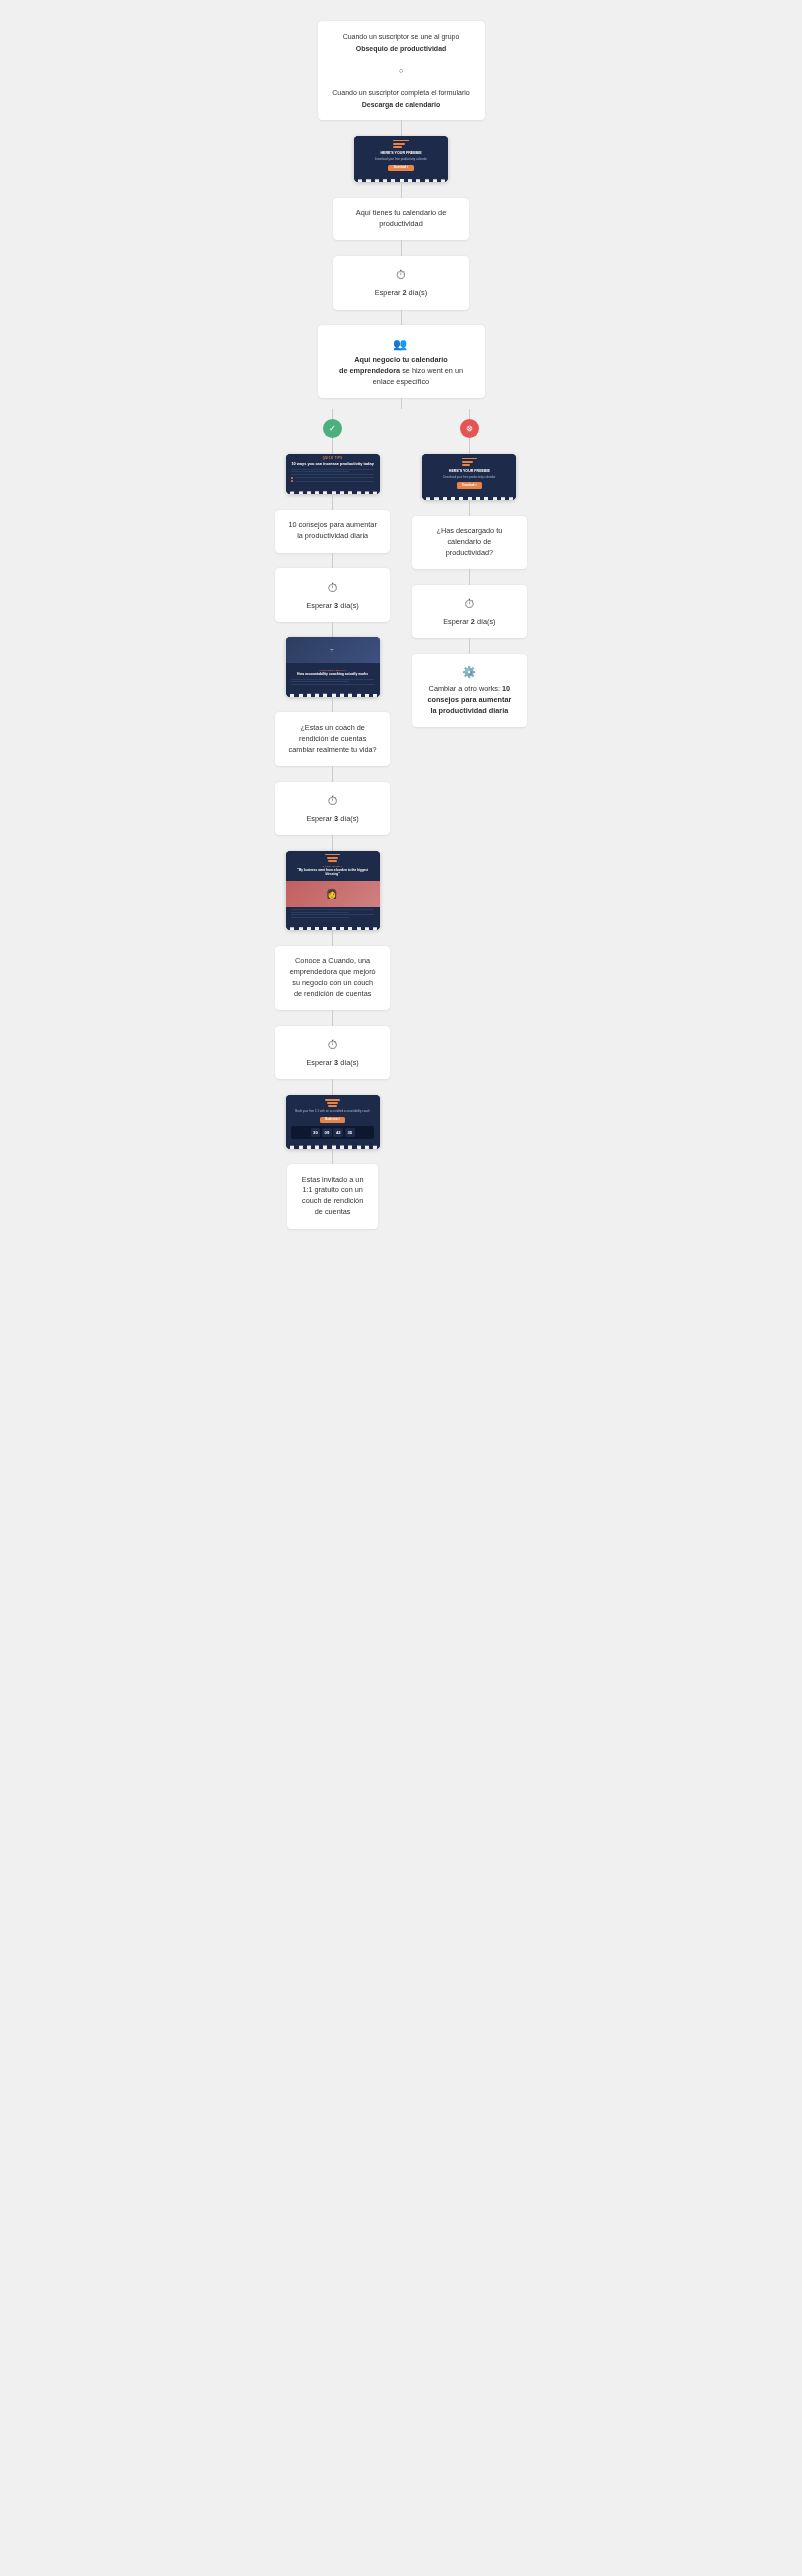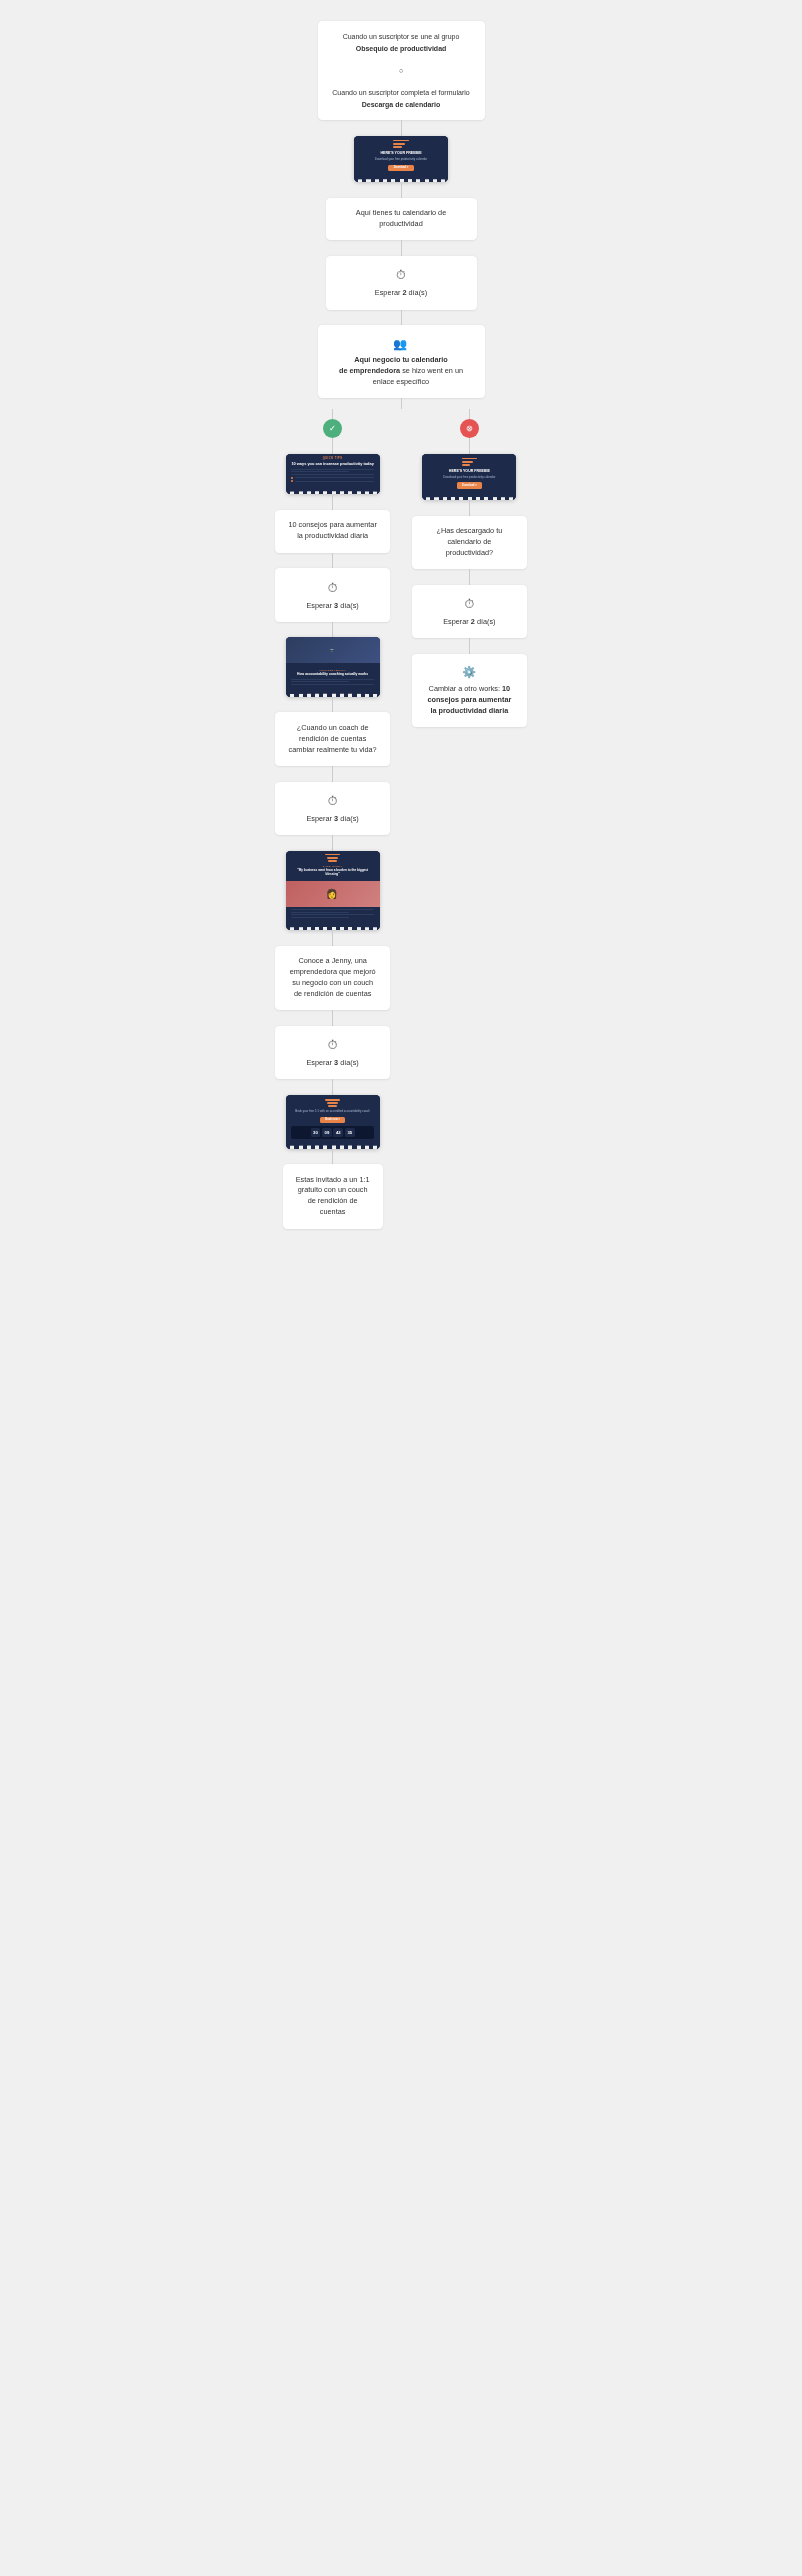--- a/index.html
+++ b/index.html
@@ -16,21 +16,21 @@
       display: flex;
       flex-direction: column;
       align-items: center;
     }
     
     .card {
       background: #fff;
       border-radius: 4.2px;
       padding: 10.4px 12.5px;
       text-align: center;
-      width: 151px;
+      width: 136px;
       box-shadow: 0 0.5px 2.1px rgba(0,0,0,0.08);
       font-size: 7.3px;
       color: #333;
       line-height: 1.5;
     }
     .card.wide {
       width: 167px;
     }
     
     .connector {
@@ -415,21 +415,21 @@
           <div class="email-qt-line full"></div>
           <div class="email-qt-line partial"></div>
           <div class="email-qt-line full"></div>
         </div>
         <div class="email-wave"></div>
       </div>
 
       <div class="connector connector-medium"></div>
 
       <div class="card" style="width:115px;">
-        <span>¿Cuando un coach de rendición de cuentas cambiar realmente tu vida?</span>
+        <span>¿Estas un coach de rendición de cuentas cambiar realmente tu vida?</span>
       </div>
 
       <div class="connector connector-medium"></div>
 
       <div class="card" style="width:115px;">
         <div class="timer-icon">⏱</div>
         <div>
           <span>Esperar</span> <b><span>3</span></b> <span>día(s)</span>
         </div>
       </div>
@@ -454,21 +454,21 @@
           <div class="email-qt-line partial"></div>
           <div class="email-qt-line full"></div>
           <div class="email-qt-line partial"></div>
         </div>
         <div class="email-wave"></div>
       </div>
 
       <div class="connector connector-medium"></div>
 
       <div class="card" style="width:115px;">
-        <span>Conoce a Jenny, una emprendedora que mejoró su negocio con un couch de rendición de cuentas</span>
+        <span>Conoce a Cuando, una emprendedora que mejoró su negocio con un couch de rendición de cuentas</span>
       </div>
 
       <div class="connector connector-medium"></div>
 
       <div class="card" style="width:115px;">
         <div class="timer-icon">⏱</div>
         <div>
           <span>Esperar</span> <b><span>3</span></b> <span>día(s)</span>
         </div>
       </div>
@@ -489,21 +489,21 @@
             <div class="countdown-block">09</div>
             <div class="countdown-block">42</div>
             <div class="countdown-block">35</div>
           </div>
         </div>
         <div class="email-wave"></div>
       </div>
 
       <div class="connector connector-medium"></div>
 
-      <div class="card" style="width:100px;">
+      <div class="card" style="width:91px;">
         <span>Estas invitado a un 1:1 gratuito con un couch de rendición de cuentas</span>
       </div>
 
     </div>
 
     <div class="split-branch">
 
       <div class="connector connector-medium"></div>
 
       <div class="email-preview">

